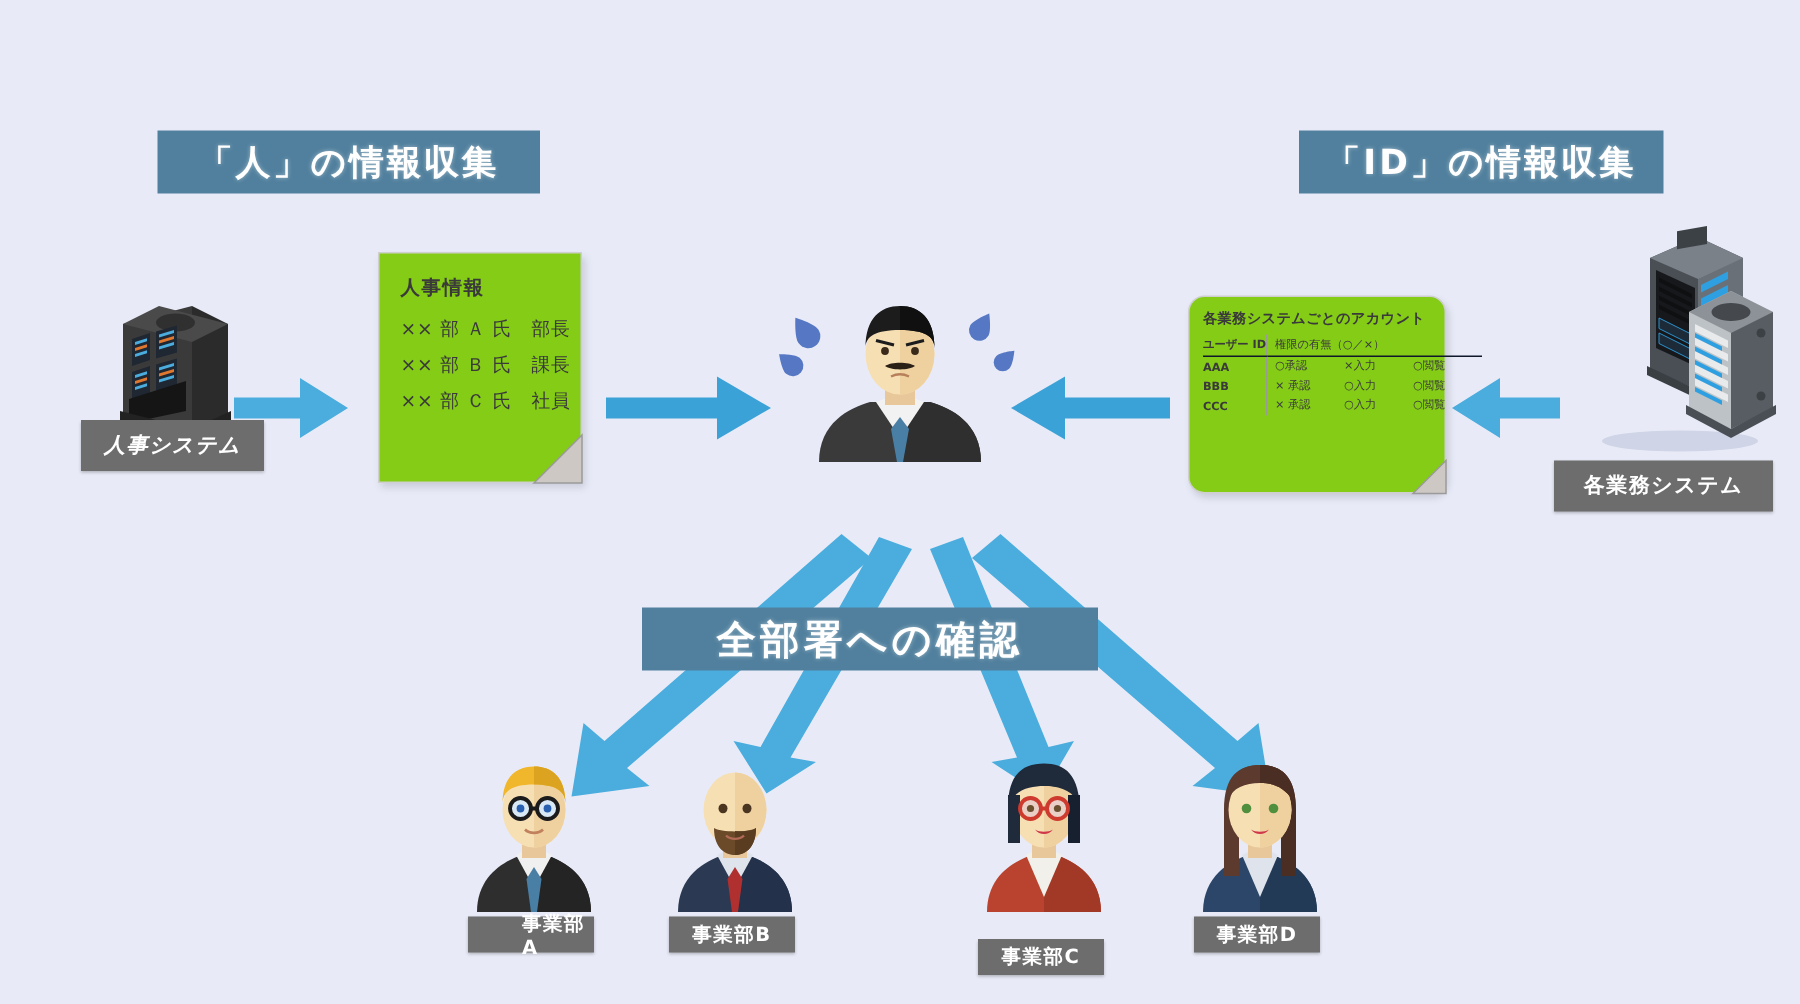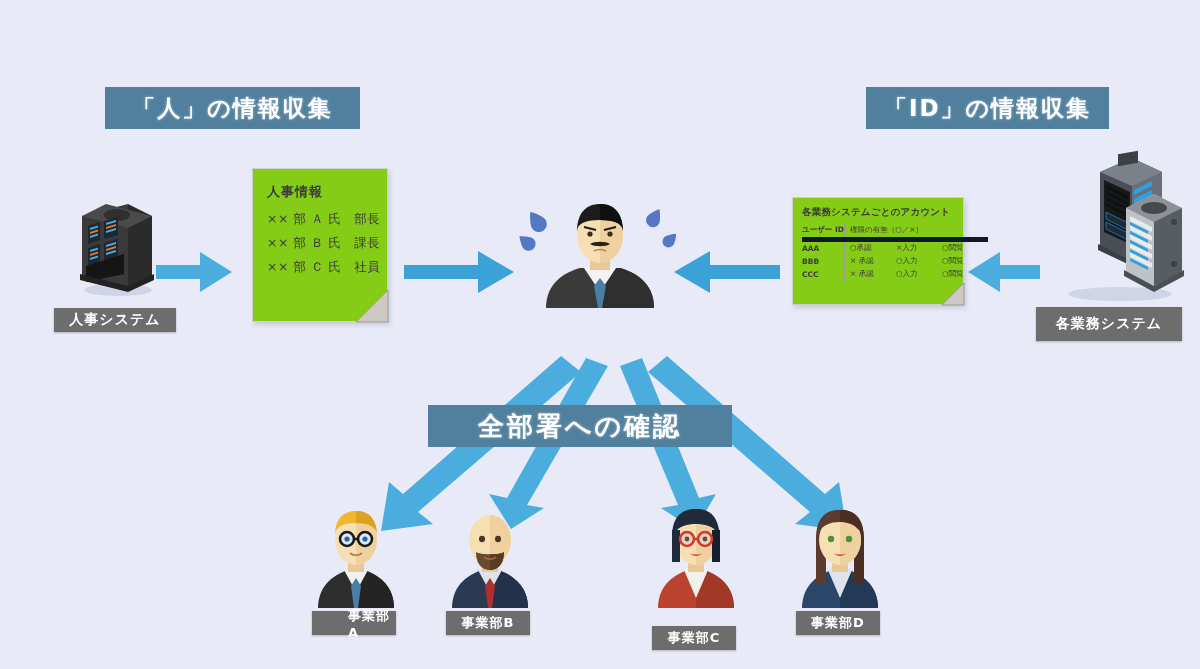--- a/index.html
+++ b/index.html
@@ -44,28 +44,28 @@
     box-sizing:border-box;
   }
   .fold{position:absolute;right:0;bottom:0;width:0;height:0;}
 
   
   #hr-paper{left:252px;top:168px;width:136px;height:154px;}
   #hr-title{position:absolute;left:14px;top:14px;font-size:13px;color:#3a3a3a;font-weight:bold;letter-spacing:1px;}
   .hr-row{position:absolute;left:14px;font-size:12.5px;color:#3a3a3a;letter-spacing:.5px;white-space:nowrap;}
 
   
-  #acct-paper{left:792px;top:197px;width:172px;height:108px;}
+  #acct-paper{left:792px;top:197px;width:172px;height:132px;border-radius:11px;}
   #acct-title{position:absolute;left:9px;top:8px;font-size:9.5px;font-weight:bold;color:#3a3a3a;letter-spacing:.2px;white-space:nowrap;}
   #acct-table{position:absolute;left:9px;top:25px;width:154px;border-collapse:collapse;}
   #acct-table td,#acct-table th{
     font-size:7.5px;color:#3a3a3a;padding:1.5px 0;text-align:left;
     font-weight:normal;white-space:nowrap;
   }
-  #acct-table thead th{border-bottom:5px solid #0f172a;padding-bottom:2px;}
+  #acct-table thead th{border-bottom:1px solid #0f172a;padding-bottom:2px;}
   #acct-table .sep{border-left:1px solid #9a9a9a;padding-left:5px;}
   #acct-table .uid{width:46px;font-weight:bold;}
   .perm{display:inline-block;width:46px;}
 
   
   #admin-label{
     position:absolute;left:470px;top:308px;width:260px;text-align:center;
     font-size:23px;font-weight:bold;color:#1b1b1b;letter-spacing:1px;
   }
 
@@ -141,21 +141,21 @@
       <path d="M22,72 L30,69.5 L30,71.5 L22,74 Z" fill="#4aadde"></path>
       <path d="M38,59 L48,56 L48,58 L38,61 Z" fill="#4aadde"></path>
       <path d="M38,63 L48,60 L48,62 L38,65 Z" fill="#e0772f"></path>
       <path d="M38,67 L48,64 L48,66 L38,69 Z" fill="#4aadde"></path>
     </g>
     <path d="M18,80 L56,68 L56,88 L18,96 Z" fill="#151515"></path>
 
     <path d="M12,88 L60,100 L86,88 L86,94 L60,106 L12,94 Z" fill="#222222"></path>
   </svg>
 
-  <div class="abs tag" style="left:54px;top:308px;width:122px;height:24px;">人事システム</div>
+  <div class="abs tag" style="left:54px;top:280px;width:122px;height:34px;font-style:italic;">人事システム</div>
 
   <div id="hr-paper" class="abs paper">
     <div id="hr-title">人事情報</div>
     <div class="hr-row" style="top:42px;">×× 部 Ａ 氏　部長</div>
     <div class="hr-row" style="top:66px;">×× 部 Ｂ 氏　課長</div>
     <div class="hr-row" style="top:90px;">×× 部 Ｃ 氏　社員</div>
     <svg class="fold" style="width:32px;height:32px;right:-1px;bottom:-1px;">
       <path d="M0,32 L32,32 L32,0 Z" fill="#e8ebf7"></path>
       <path d="M0,32 L32,0 L32,32 Z" fill="#cdc8c4" stroke="#9a9a9a" stroke-width="1"></path>
     </svg>

